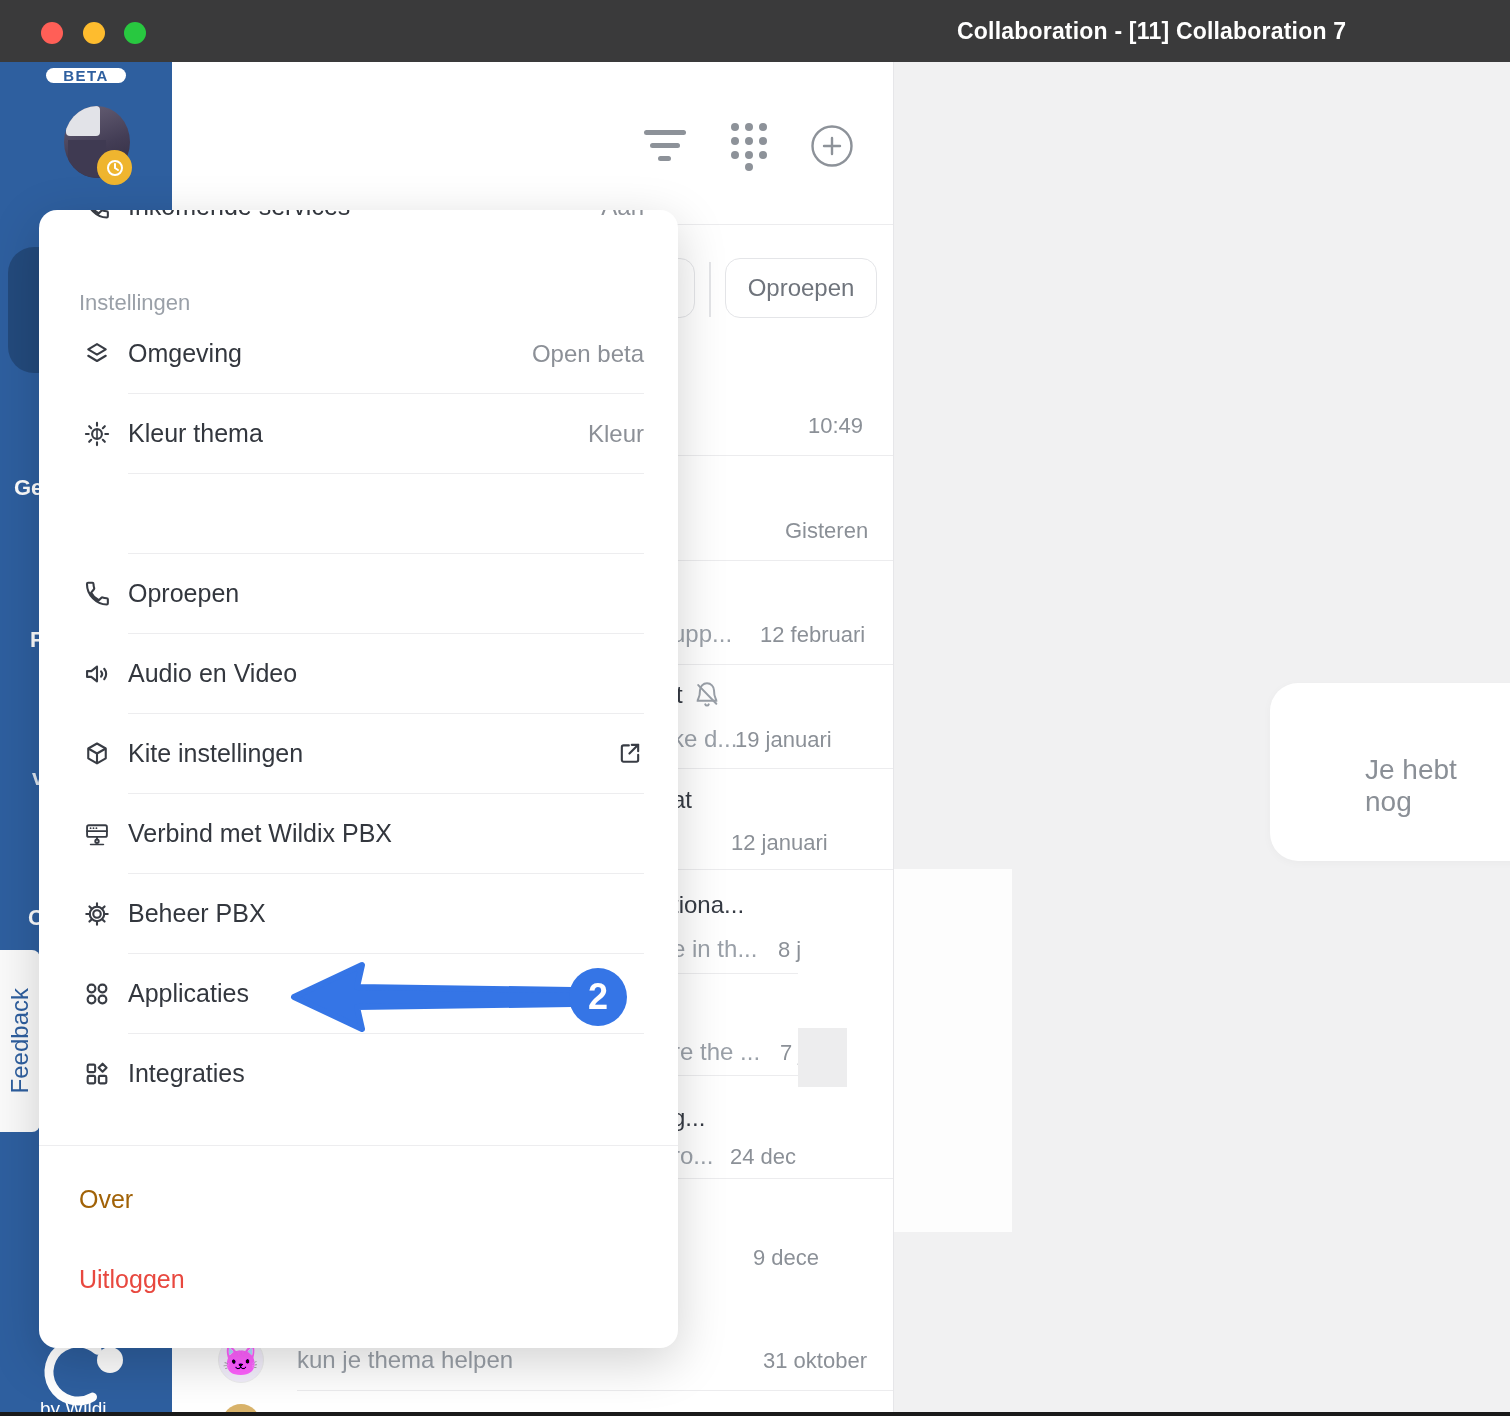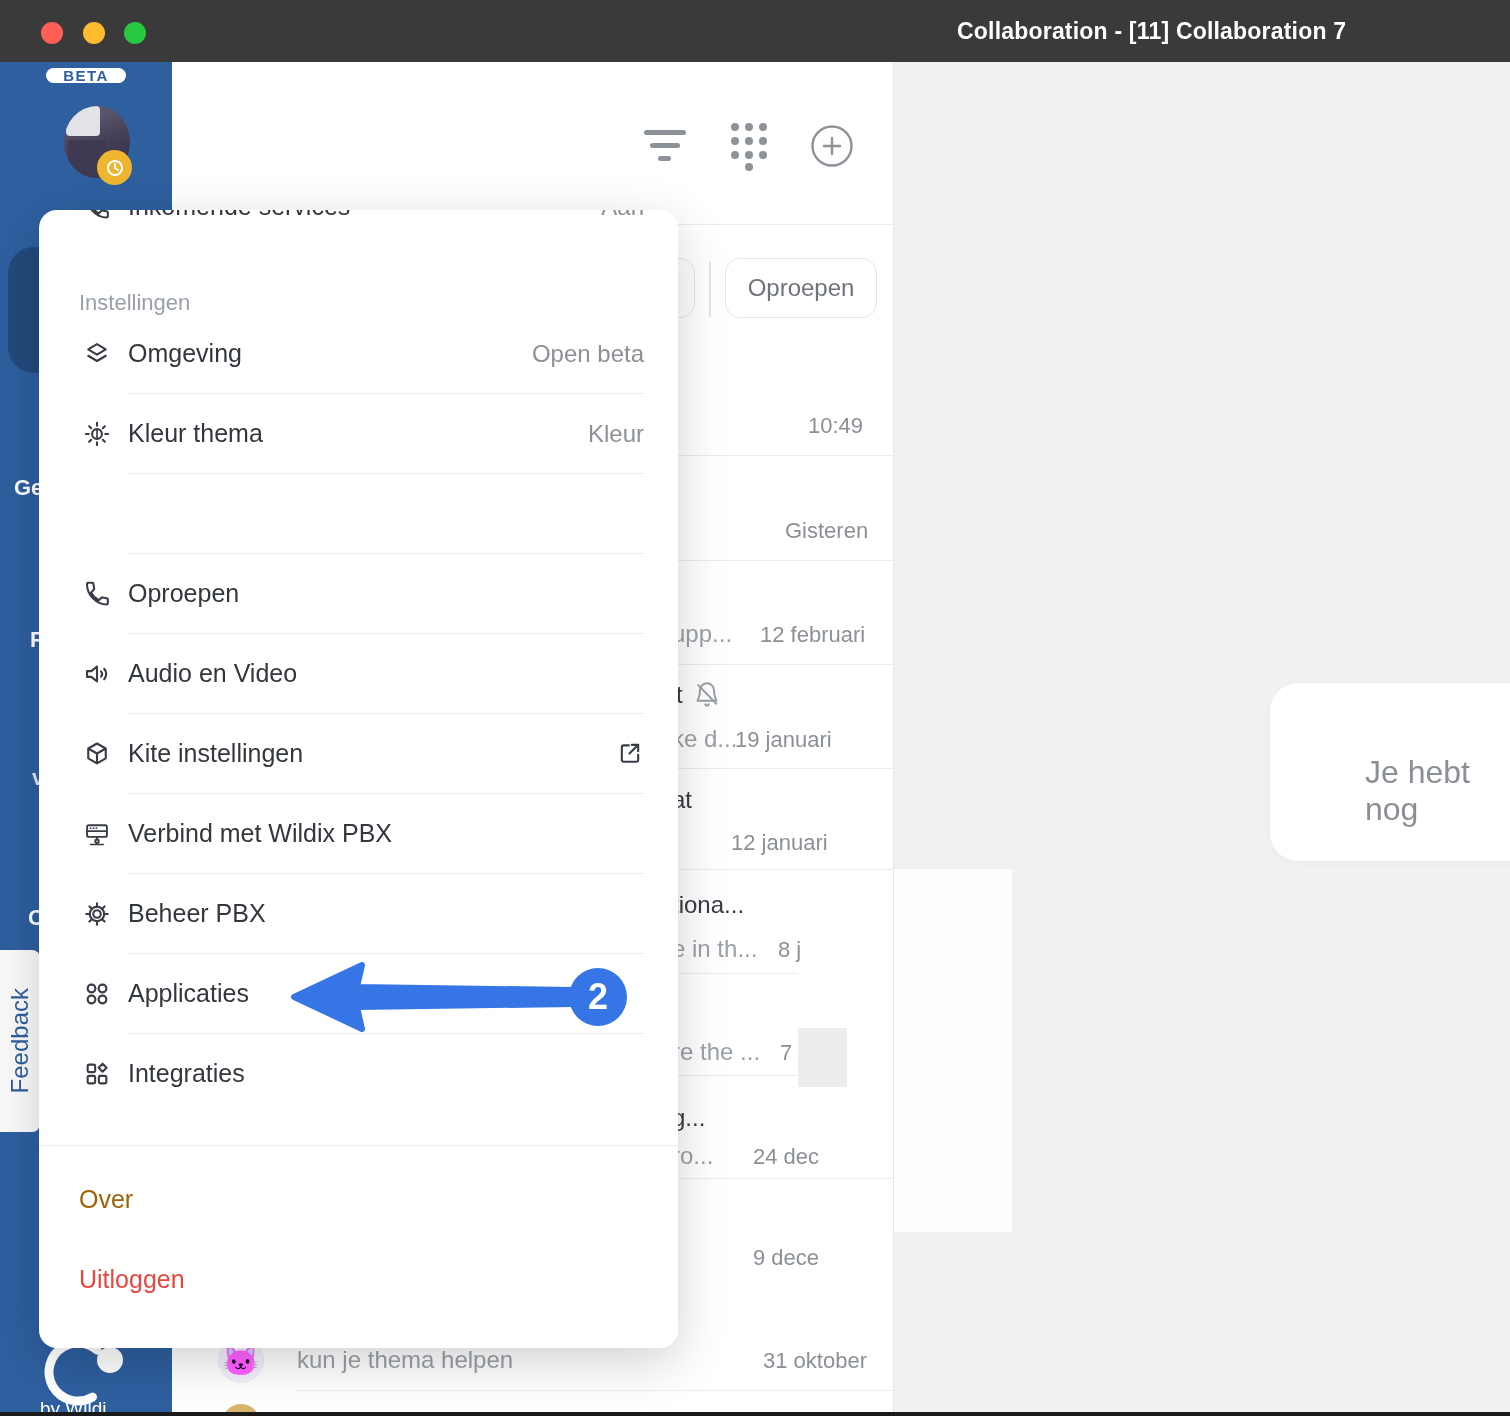--- a/index.html
+++ b/index.html
@@ -48,21 +48,21 @@
   .hline{height:1px;background:#ececee;}
   .thumb{background:#ededee;}
   .av{border-radius:50%;}
 
   
   .content{left:893px;top:62px;width:617px;height:1354px;background:#f1f1f2;}
   .v-divider{left:893px;top:62px;width:1px;height:1354px;background:#e6e6e9;z-index:3;}
   .white-patch{left:894px;top:869px;width:118px;height:363px;background:#fdfdfd;z-index:3;}
   .empty-card{left:1270px;top:683px;width:330px;height:178px;background:#fff;border-radius:28px;z-index:4;
               box-shadow:0 2px 10px rgba(0,0,0,.03);}
-  .empty-msg{left:1365px;top:754px;font-size:32px;color:#8a8f96;z-index:5;}
+  .empty-msg{left:1365px;top:754px;font-size:28px;color:#8a8f96;z-index:5;}
 
   
   .menu{left:39px;top:210px;width:639px;height:1138px;background:#fff;border-radius:18px;
         box-shadow:0 14px 50px rgba(0,0,0,.18);overflow:hidden;z-index:10;}
   .mrow{position:absolute;left:0;width:639px;height:56px;}
   .mrow .micon{position:absolute;left:44px;top:14px;width:28px;height:28px;color:#383c44;}
   .mrow .mlabel{position:absolute;left:89px;top:13px;font-size:25px;color:#33373e;}
   .mrow .mvalue{position:absolute;right:34px;top:14px;font-size:24px;color:#8c9097;}
   .mrow .mext{position:absolute;right:34px;top:13px;width:28px;height:28px;color:#383c44;}
   .mheader{position:absolute;left:40px;font-size:22px;color:#9aa0a8;}
@@ -143,21 +143,21 @@
     <div class="abs row-date" style="left:606px;top:875px;">8 j</div>
     <div class="abs hline" style="left:506px;top:911px;width:120px;"></div>
 
     <div class="abs row-prev" style="left:500px;top:976px;">re the ...</div>
     <div class="abs row-date" style="left:608px;top:978px;">7 j</div>
     <div class="abs thumb" style="left:626px;top:966px;width:49px;height:59px;"></div>
     <div class="abs hline" style="left:506px;top:1013px;width:120px;"></div>
 
     <div class="abs row-title" style="left:500px;top:1042px;">g...</div>
     <div class="abs row-prev" style="left:500px;top:1080px;">ro...</div>
-    <div class="abs row-date" style="left:581px;top:1082px;">24 dec</div>
+    <div class="abs row-date" style="left:558px;top:1082px;">24 dec</div>
     <div class="abs hline" style="left:506px;top:1116px;width:215px;"></div>
 
     <div class="abs row-date" style="left:581px;top:1183px;">9 dece</div>
 
     <div class="abs av" style="left:46px;top:1275px;width:46px;height:46px;background:#f3effc;border:1px solid #eee;
          display:flex;align-items:center;justify-content:center;overflow:hidden;">
       <span style="font-size:30px;filter:hue-rotate(230deg) saturate(3);">🐱</span>
     </div>
     <div class="abs row-prev" style="left:125px;top:1284px;">kun je thema helpen</div>
     <div class="abs row-date" style="left:591px;top:1286px;">31 oktober</div>

